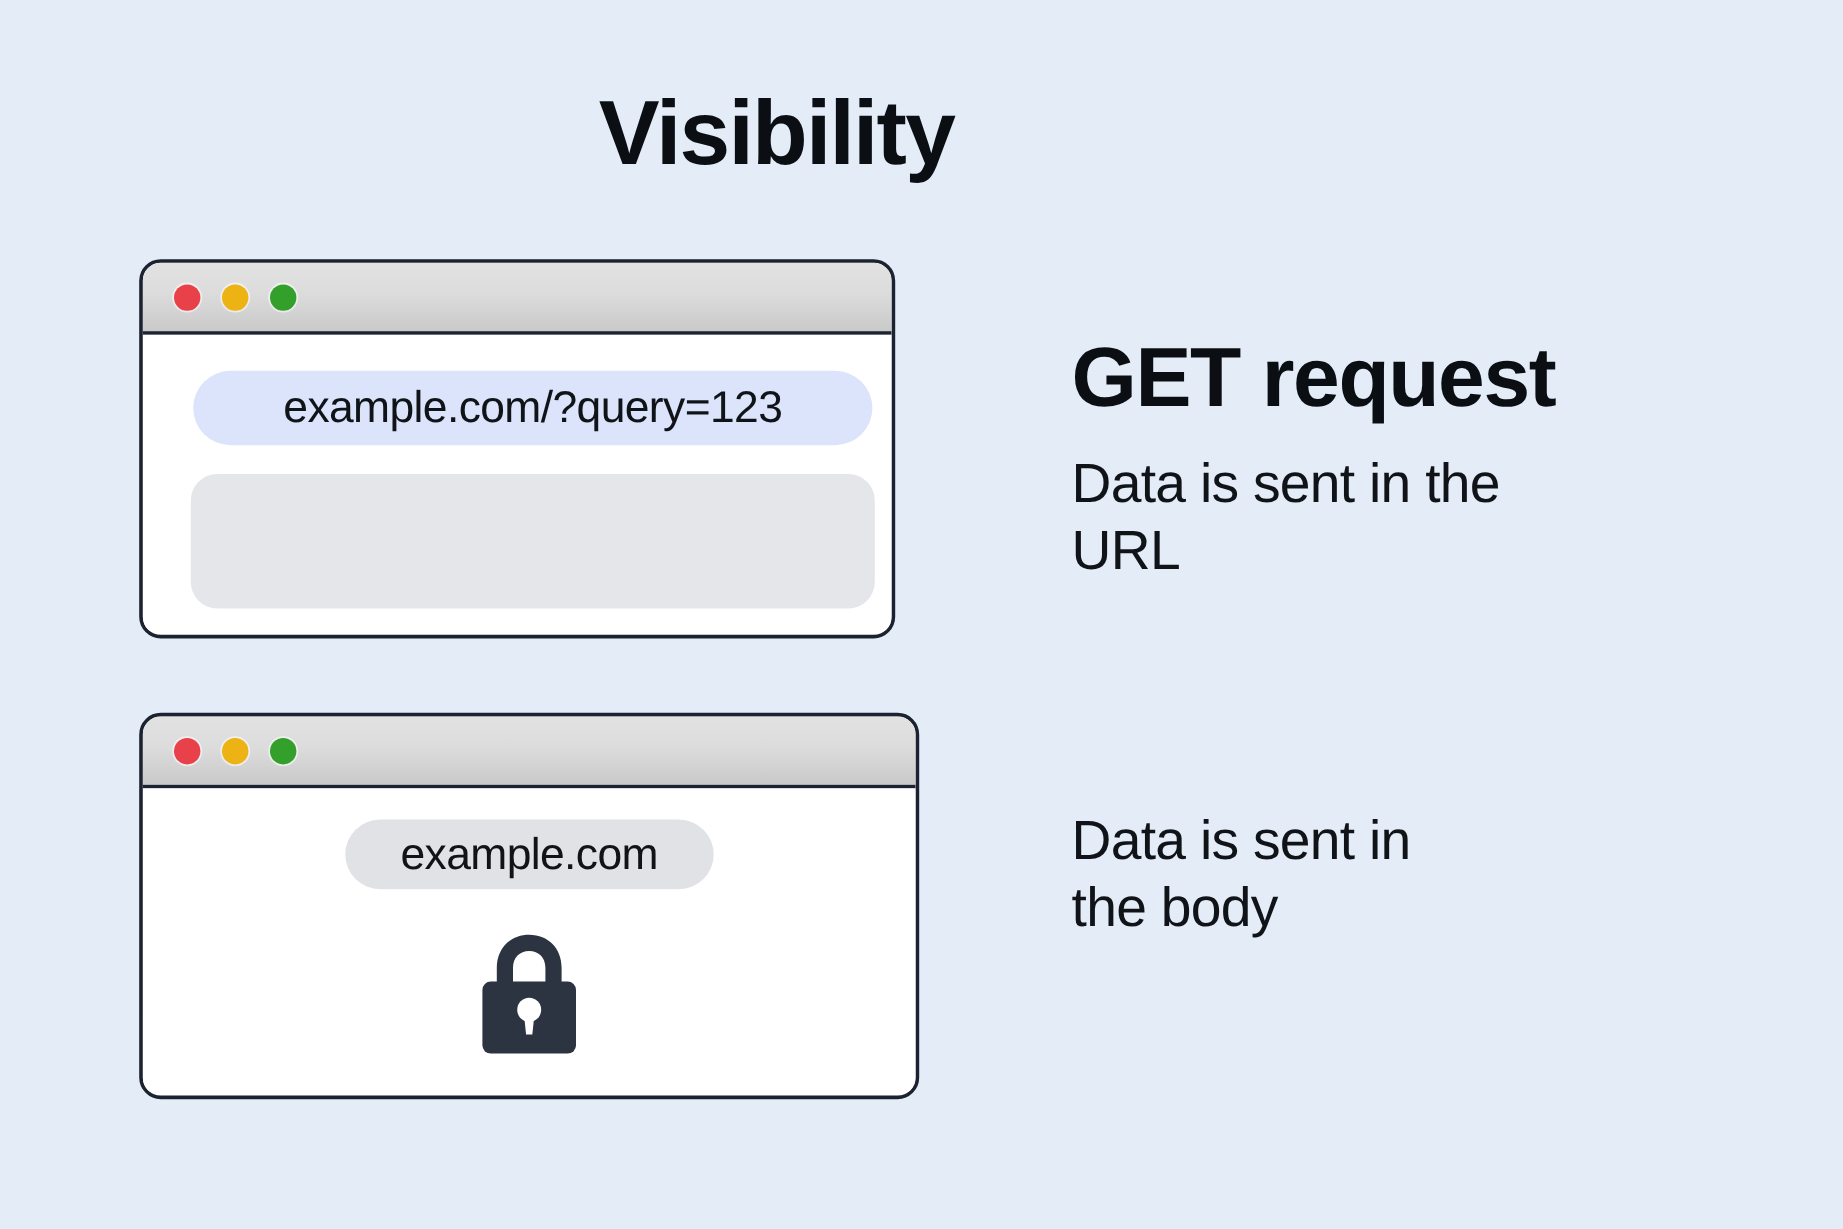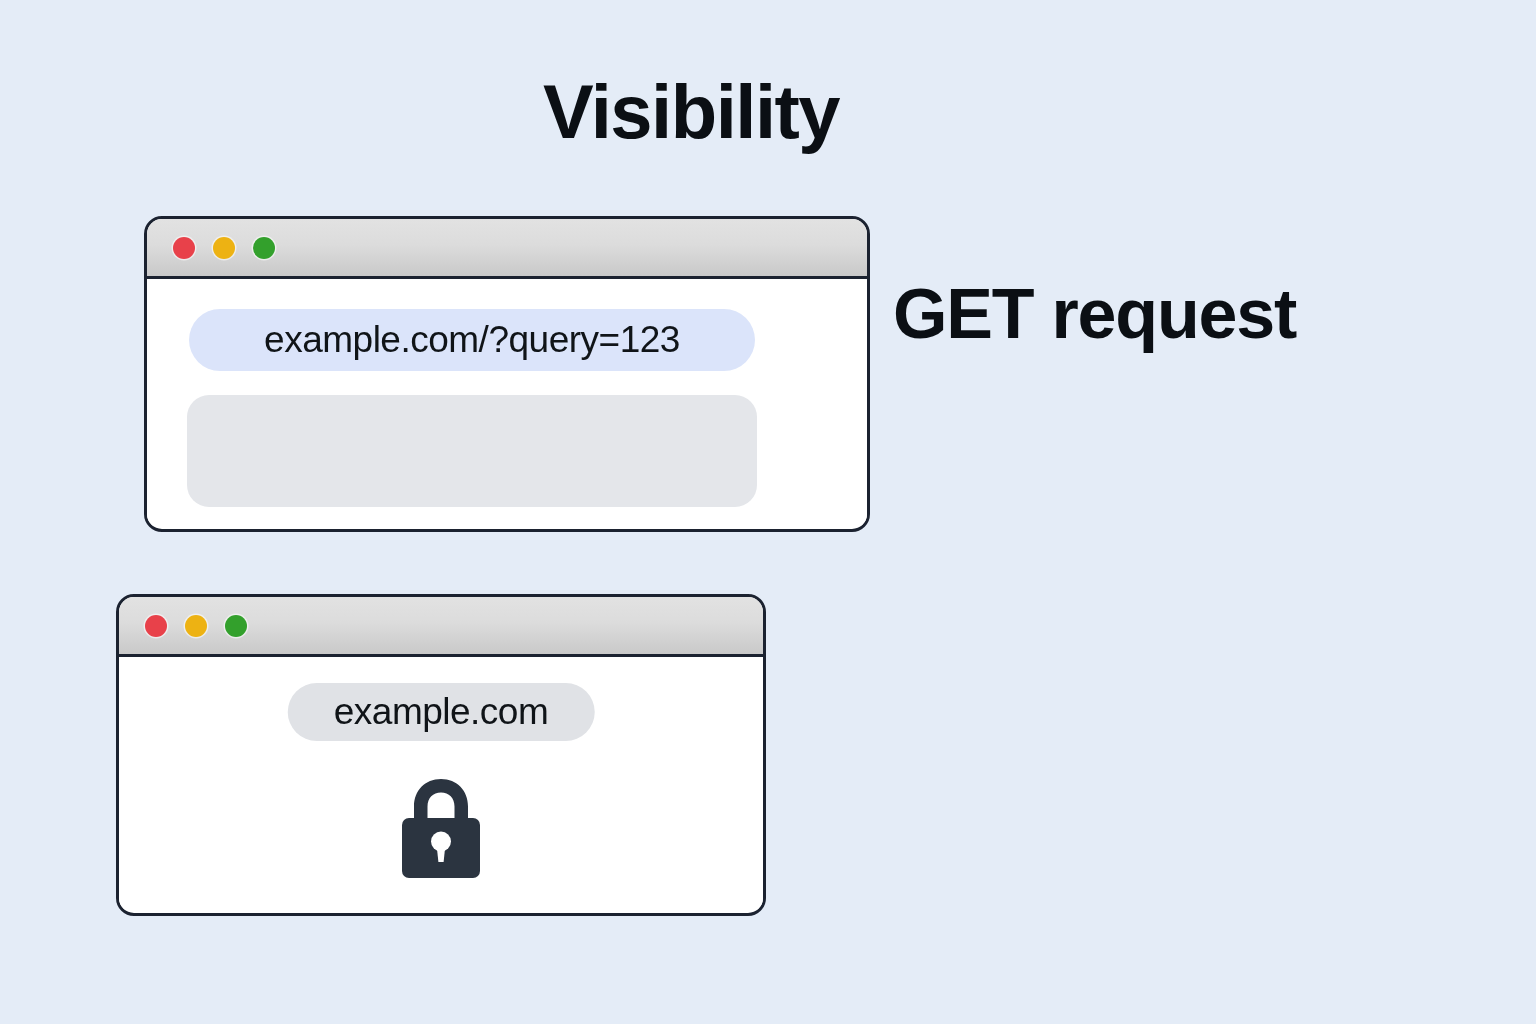--- a/index.html
+++ b/index.html
@@ -20,38 +20,36 @@
     position: absolute;
     left: 0;
     top: 74px;
     width: 1294px;
     text-align: center;
     font-size: 76px;
     font-weight: bold;
     color: #0b0f14;
     letter-spacing: -1.5px;
     line-height: 1.0;
-    margin-left: 44px;
   }
 
   
   .window {
     position: absolute;
     border: 3px solid #1b2230;
     border-radius: 18px;
     background: #ffffff;
     box-sizing: border-box;
     overflow: hidden;
   }
   .window-1 {
     left: 116px;
     top: 216px;
-    width: 726px;
+    width: 630px;
     height: 316px;
-    margin-left: 28px;
   }
   .window-2 {
     left: 116px;
     top: 594px;
     width: 650px;
     height: 322px;
   }
 
   .titlebar {
     height: 60px;
@@ -227,16 +225,20 @@
         <circle cx="46" cy="66.5" r="10" fill="#ffffff"></circle>
         <path d="M41.5 69 L50.5 69 L48.6 87 L43.4 87 Z" fill="#ffffff"></path>
       </svg>
     </div>
 
   </div>
 </div>
 
 <div class="info-block info-get">
   <div class="info-heading">GET request</div>
+  <div class="info-desc">Data is sent in the
+URL</div>
 </div>
 
 <div class="info-block info-post">
+  <div class="info-desc">Data is sent in
+the body</div>
 </div>
 
 </body></html>

